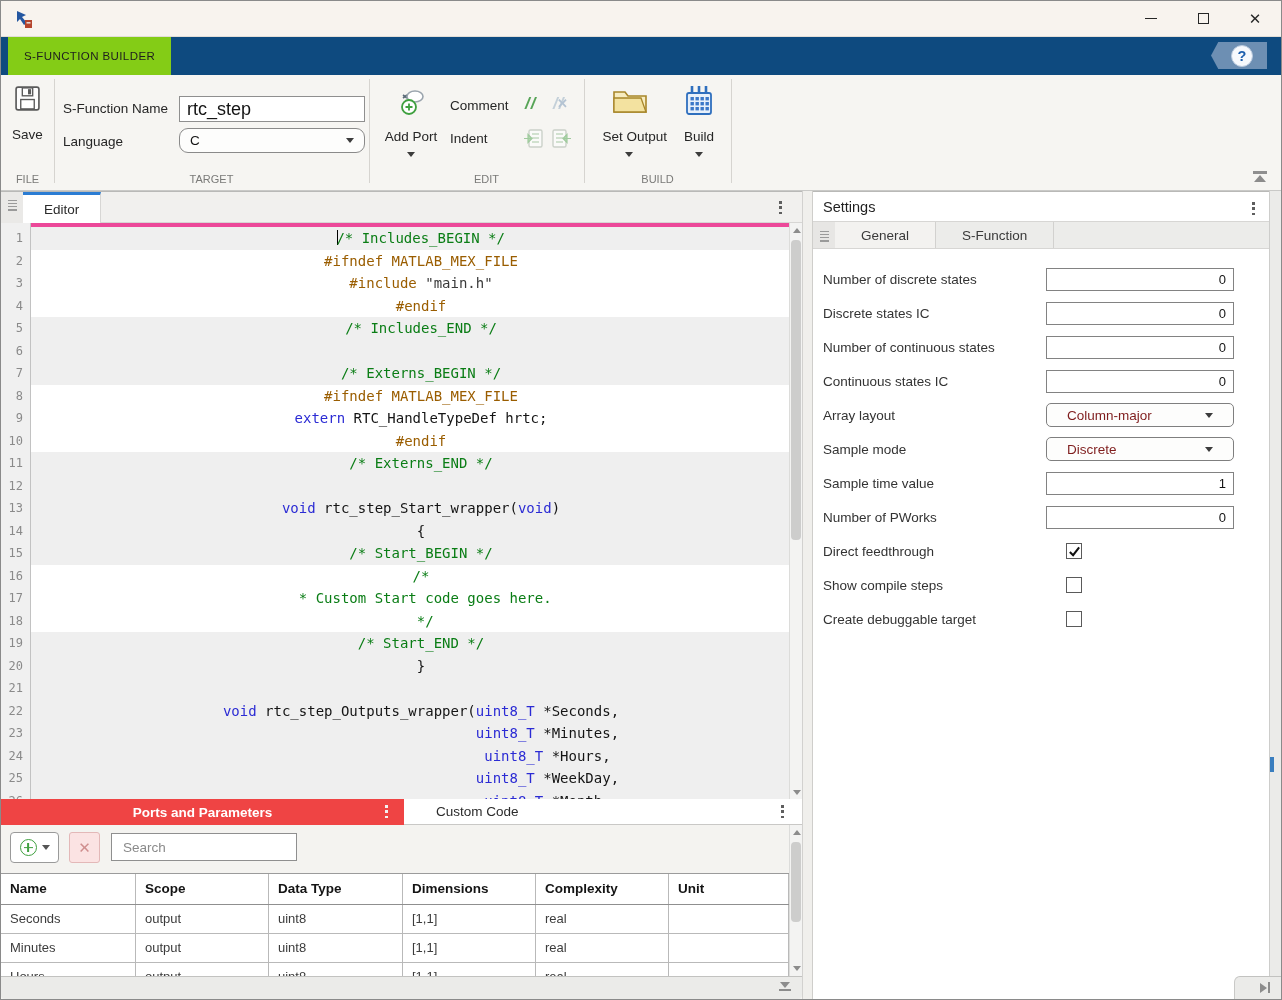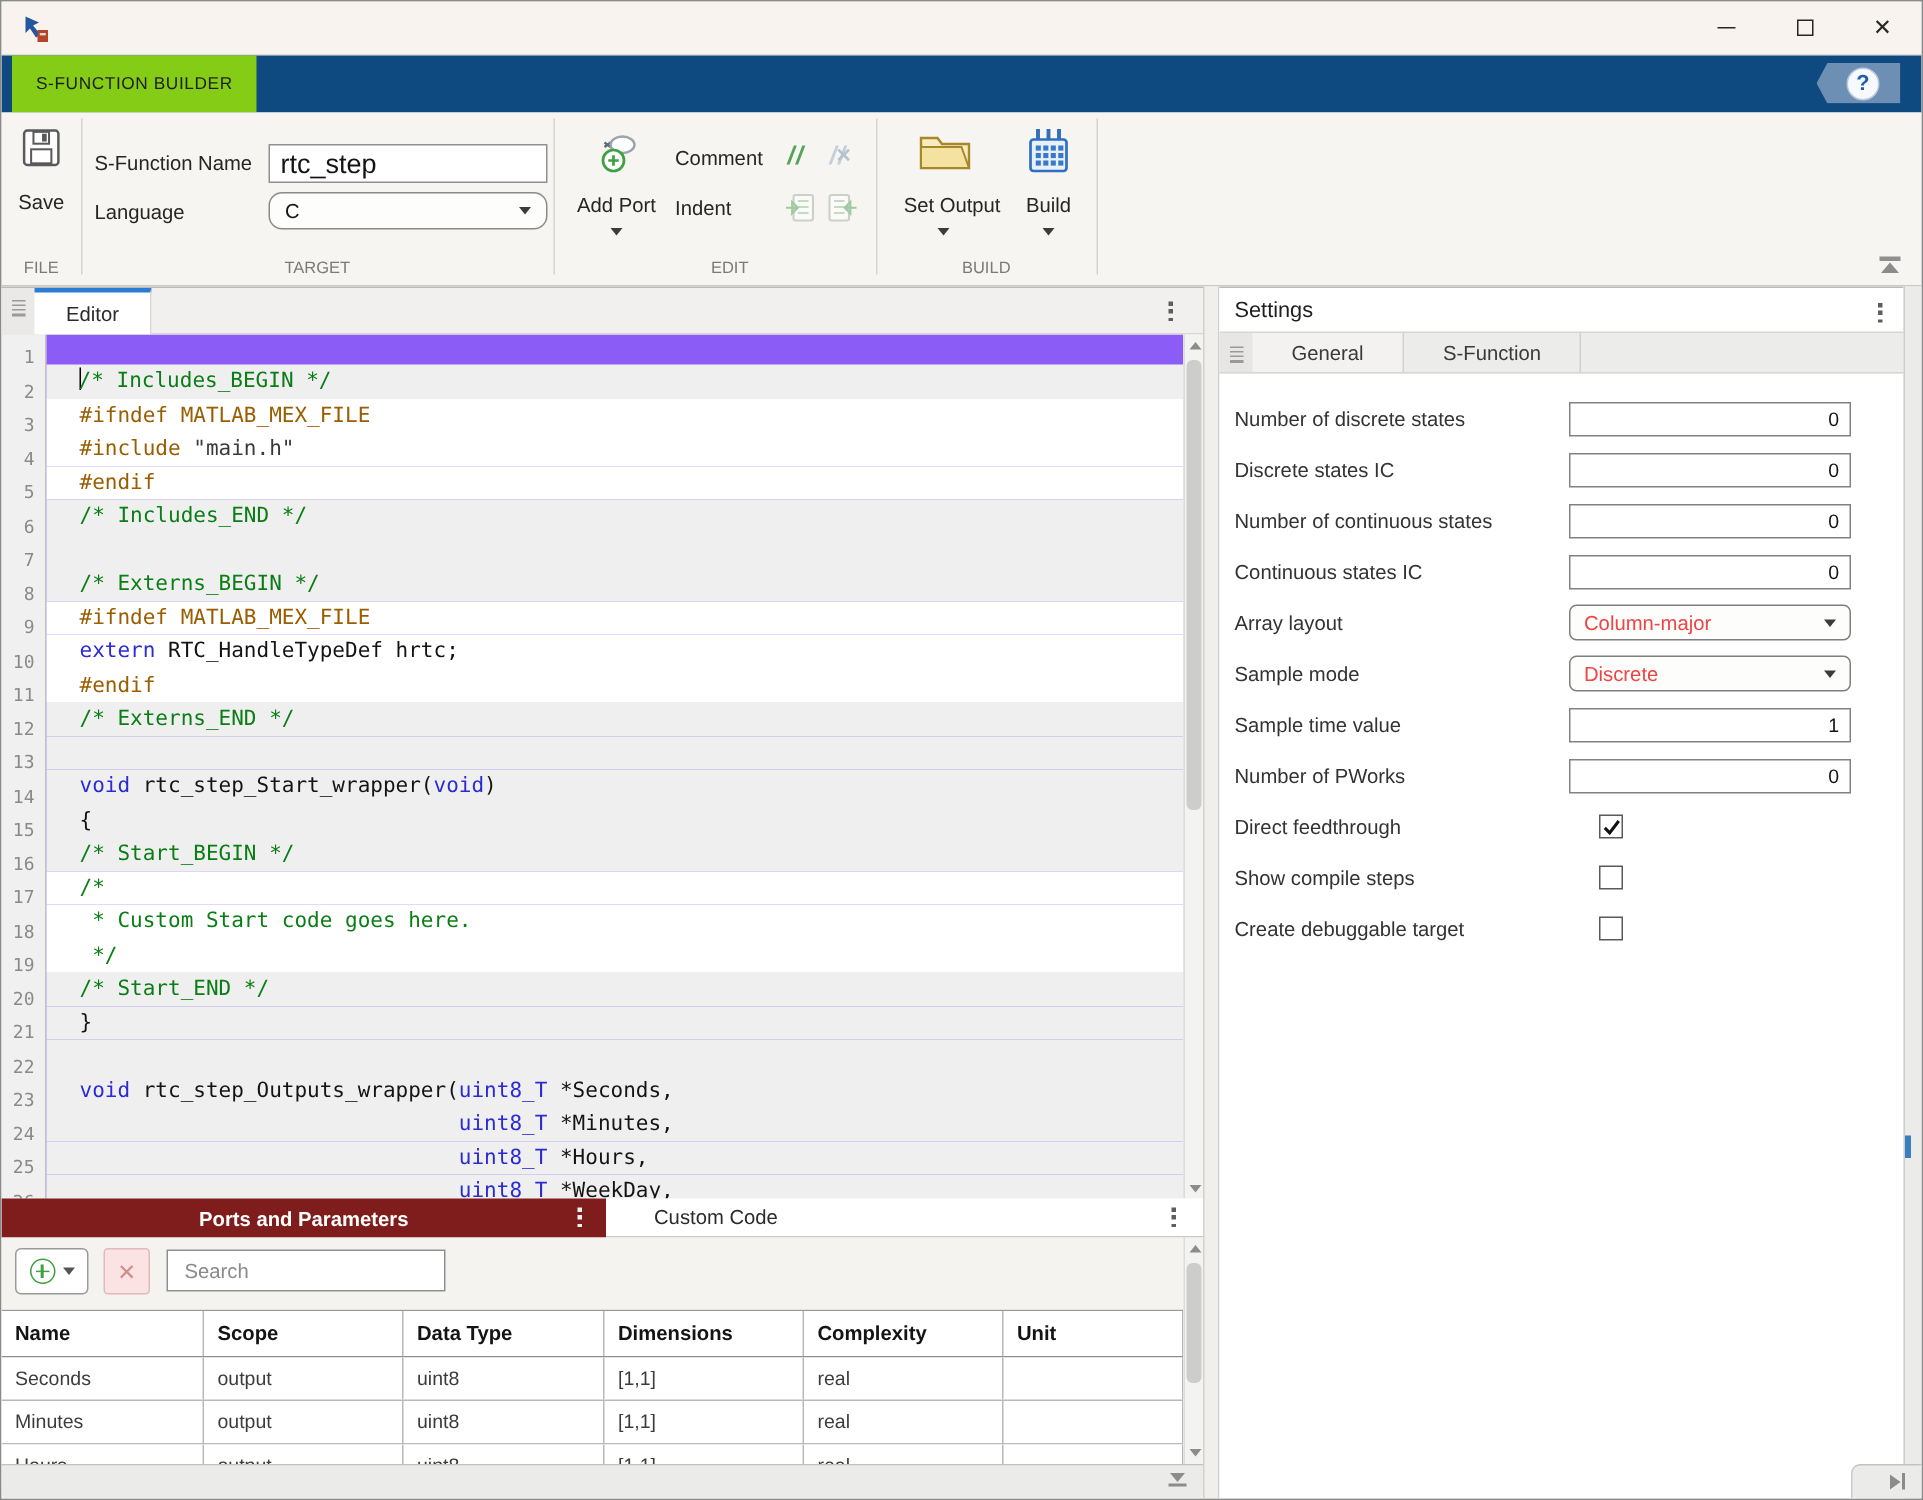--- a/index.html
+++ b/index.html
@@ -42,39 +42,39 @@
 
   
   .editor-panel { position:absolute; left:0; top:190px; width:801px; height:608px; background:#fff; border-top:1px solid #b9b9b7; }
   .editor-tabs { position:absolute; left:0; top:0; width:100%; height:31px; background:#f1f0ee; border-bottom:1px solid #d7d6d4; }
   .editor-grip { position:absolute; left:0; top:0; width:22px; height:31px; background:#eae9e7; display:flex; align-items:flex-start; justify-content:center; padding-top:5px; }
   .editor-tab { position:absolute; left:22px; top:0; height:31px; padding:0 21px; background:#ffffff; border-top:3px solid #2b7cd3; border-right:1px solid #d7d6d4; display:flex; align-items:center; font-size:13.5px; color:#2b2b2b; }
   .editor-kebab { position:absolute; right:16px; top:5px; }
   .code-region { position:absolute; left:0; top:31px; width:788px; height:577px; overflow:hidden; display:flex; }
   .gutter { width:30px; background:#f0f0f0; border-right:1px solid #c2c2c2; padding-top:4px; }
   .gutter .ln { height:22.5px; line-height:22.5px; text-align:right; padding-right:7px; font-family:"DejaVu Sans Mono",monospace; font-size:12px; color:#8a8a8a; }
-  .code-lines { flex:1; padding-top:20px; background:#8b5cf6; }
+  .code-lines { flex:1; padding-top:4px; background:#ec4899;text-align:center; }
   .code-line { height:22.5px; line-height:22.5px; white-space:pre; padding-left:22px; font-family:"DejaVu Sans Mono",monospace; font-size:14px; }
   .code-line.locked { background:#efefef; }
   .code-line.editable { background:#ffffff; }
   .caret-bar { display:inline-block; width:0; border-left:1.6px solid #000; height:15px; vertical-align:-2px; margin-right:-1.6px; }
   .tok-c { color:#0a7d15; } .tok-p { color:#9a5d00; } .tok-k { color:#2b2bd4; }
   .tok-t { color:#2b2bd4; } .tok-s { color:#3a3a3a; } .tok-x { color:#141414; }
 
   
   .vscroll { position:absolute; width:13px; background:#f3f3f2; border-left:1px solid #dcdcda; }
   .scroll-arrow { position:absolute; left:0; width:13px; height:15px; display:flex; align-items:center; justify-content:center; }
   .tri-up { width:0; height:0; border-left:4px solid transparent; border-right:4px solid transparent; border-bottom:5px solid #8c8c8c; }
   .tri-down { width:0; height:0; border-left:4px solid transparent; border-right:4px solid transparent; border-top:5px solid #8c8c8c; }
   .scroll-thumb { position:absolute; left:1px; width:10px; background:#cdcdcc; border-radius:4px; }
 
   
   .ports-panel { position:absolute; left:0; top:798px; width:801px; height:200px; background:#f6f5f2; }
   .ports-tabs { position:absolute; left:0; top:0; width:100%; height:26px; }
-  .ports-tab-active { position:absolute; left:0; top:0; width:403px; height:26px; background:#7f1d1d; color:#fff; display:flex; align-items:center; justify-content:center; font-size:13.5px; font-weight:bold; }
+  .ports-tab-active { position:absolute; left:0; top:0; width:403px; height:26px; background:#ef4444; color:#fff; display:flex; align-items:center; justify-content:center; font-size:13.5px; font-weight:bold; }
   .ports-tab-active .kebab { position:absolute; right:12px; top:2px; }
   .custom-tab { position:absolute; left:403px; top:0; width:398px; height:26px; background:#ffffff; border-bottom:1px solid #c9c8c6; display:flex; align-items:center; padding-left:32px; font-size:13.5px; color:#2b2b2b; }
   .custom-tab .kebab { position:absolute; right:14px; top:2px; }
   .ports-toolbar { position:absolute; left:0; top:26px; width:788px; height:48px; background:#f4f3f0; }
   .btn-add { position:absolute; left:9px; top:7px; width:49px; height:31px; background:#fff; border:1px solid #9a9a9a; border-radius:4px; display:flex; align-items:center; justify-content:center; gap:5px; }
   .plus-circle { width:17px; height:17px; border-radius:50%; border:1.6px solid #3fa03f; position:relative; }
   .plus-circle:before, .plus-circle:after { content:""; position:absolute; background:#3fa03f; }
   .plus-circle:before { left:50%; top:3px; bottom:3px; width:1.8px; transform:translateX(-50%); }
   .plus-circle:after { top:50%; left:3px; right:3px; height:1.8px; transform:translateY(-50%); }
   .btn-del { position:absolute; left:68px; top:7px; width:31px; height:31px; background:#fbe3e3; border:1px solid #e3b8b8; border-radius:3px; display:flex; align-items:center; justify-content:center; color:#cf8e8e; font-size:15px; }
@@ -106,21 +106,21 @@
   .settings-title { margin-left:10px; font-size:14.5px; color:#1f1f1f; }
   .settings-header .kebab { position:absolute; right:10px; top:6px; }
   .settings-tabs { position:absolute; left:0; top:30px; width:100%; height:27px; background:#ececea; border-bottom:1px solid #d7d6d4; display:flex; align-items:stretch; }
   .settings-grip { width:22px; display:flex; align-items:flex-start; justify-content:center; padding-top:6px; background:#e7e6e4; }
   .settings-tab { padding:0 26px; display:flex; align-items:center; font-size:13.5px; color:#3a3a3a; border-right:1px solid #d2d1cf; background:#ececea; }
   .settings-tab.active { background:#f3f2f0; }
   .settings-form { position:absolute; left:0; top:57px; width:100%; padding:13px 35px 0 10px; }
   .sf-row { height:34px; display:flex; align-items:center; }
   .sf-label { flex:1; font-size:13.5px; color:#333; }
   .sf-input { width:188px; height:23px; border:1px solid #828282; background:#fff; text-align:right; padding:0 7px; font-family:"Liberation Sans",sans-serif; font-size:13px; color:#141414; }
-  .sf-dropdown { width:188px; height:24px; border:1px solid #7f7f7f; border-radius:5px; background:#fdfdfc; display:flex; align-items:center; padding:0 9px; font-size:13.5px; color:#ef4444; }
+  .sf-dropdown { width:188px; height:24px; border:1px solid #7f7f7f; border-radius:5px; background:#fdfdfc; display:flex; align-items:center; padding:0 20px; font-size:13.5px; color:#7f1d1d; }
   .sf-dropdown .tb-caret { margin-left:auto; }
   .sf-checkwrap { width:188px; display:flex; }
   .sf-checkbox { width:16px; height:16px; margin-left:20px; border:1px solid #5a5a5a; background:#fff; display:flex; align-items:center; justify-content:center; }
 
   
   .icon-abs { position:absolute; }
   .dim { opacity:.55; }
   .slashes { font-style:italic; font-weight:bold; font-size:17px; color:#57a457; letter-spacing:1px; }
   .slashes.gray { color:#9db3c6; position:relative; }
   .slashes.gray .x-over { position:absolute; left:4px; top:2px; color:#7f9cba; font-style:normal; font-size:13px; font-weight:bold; }

